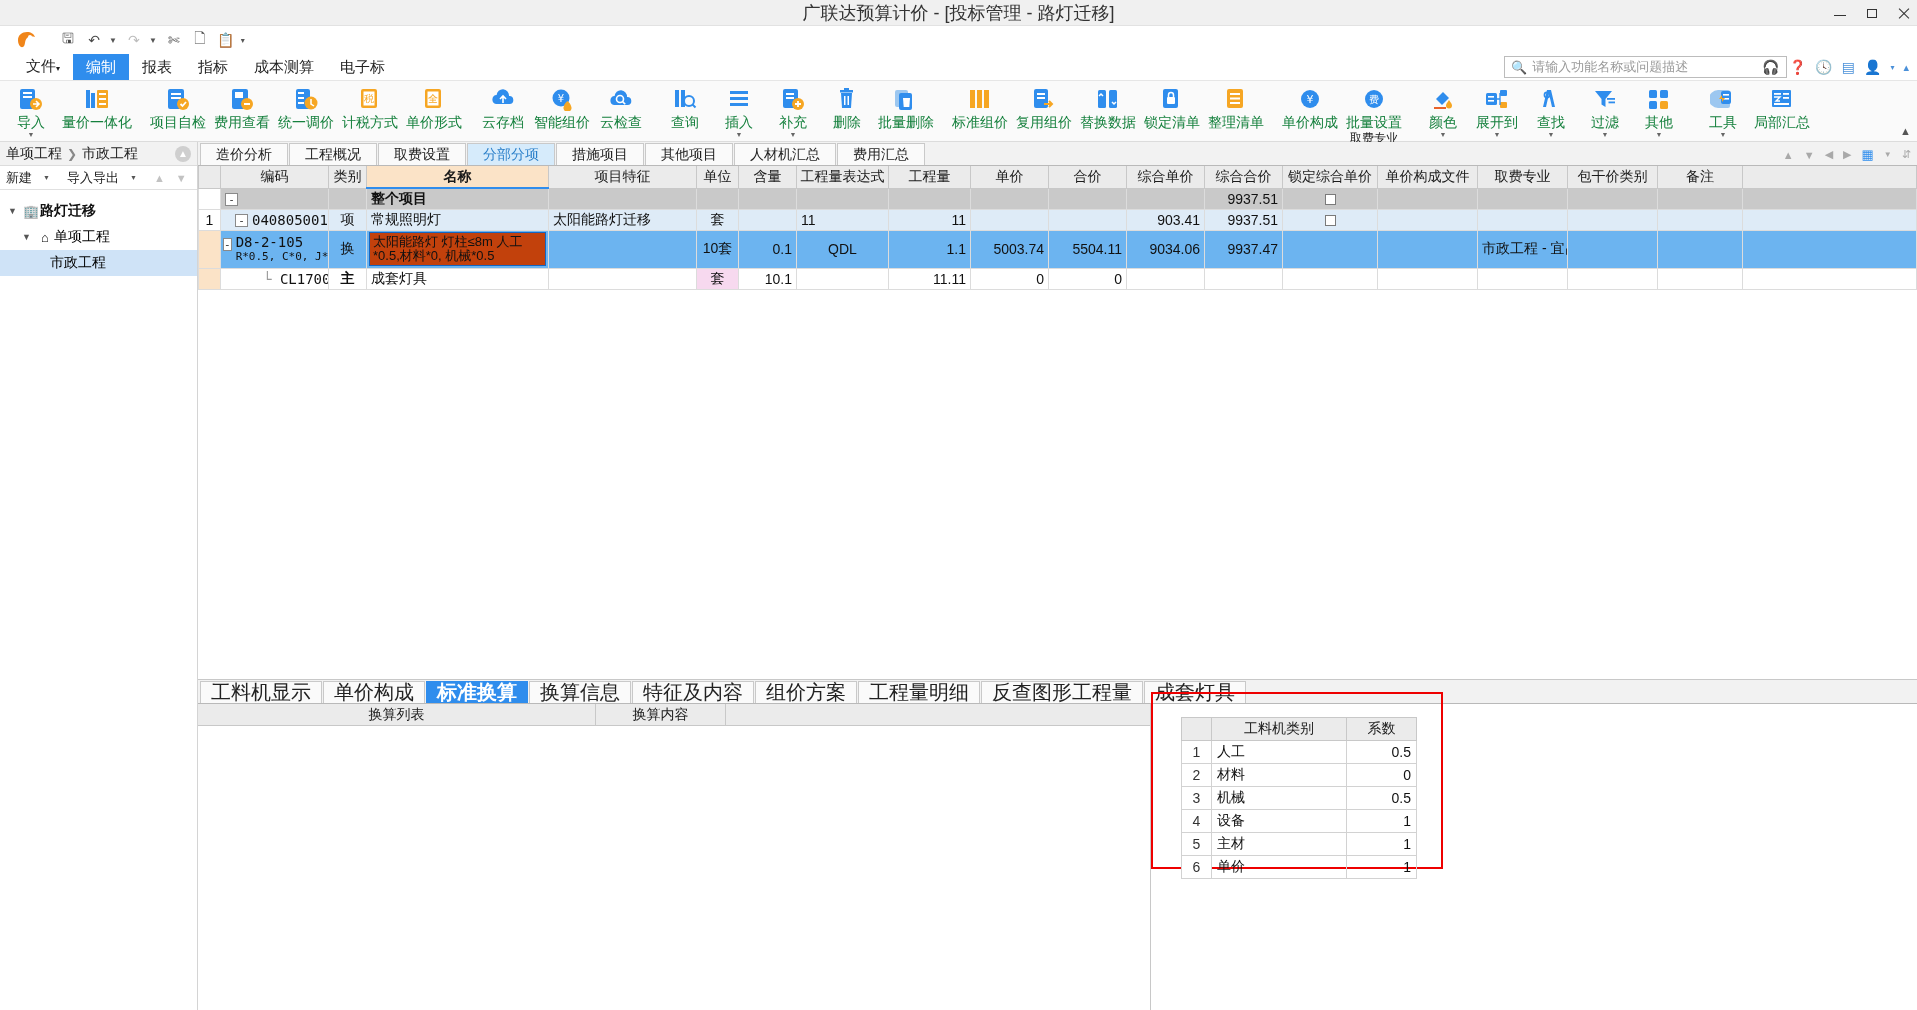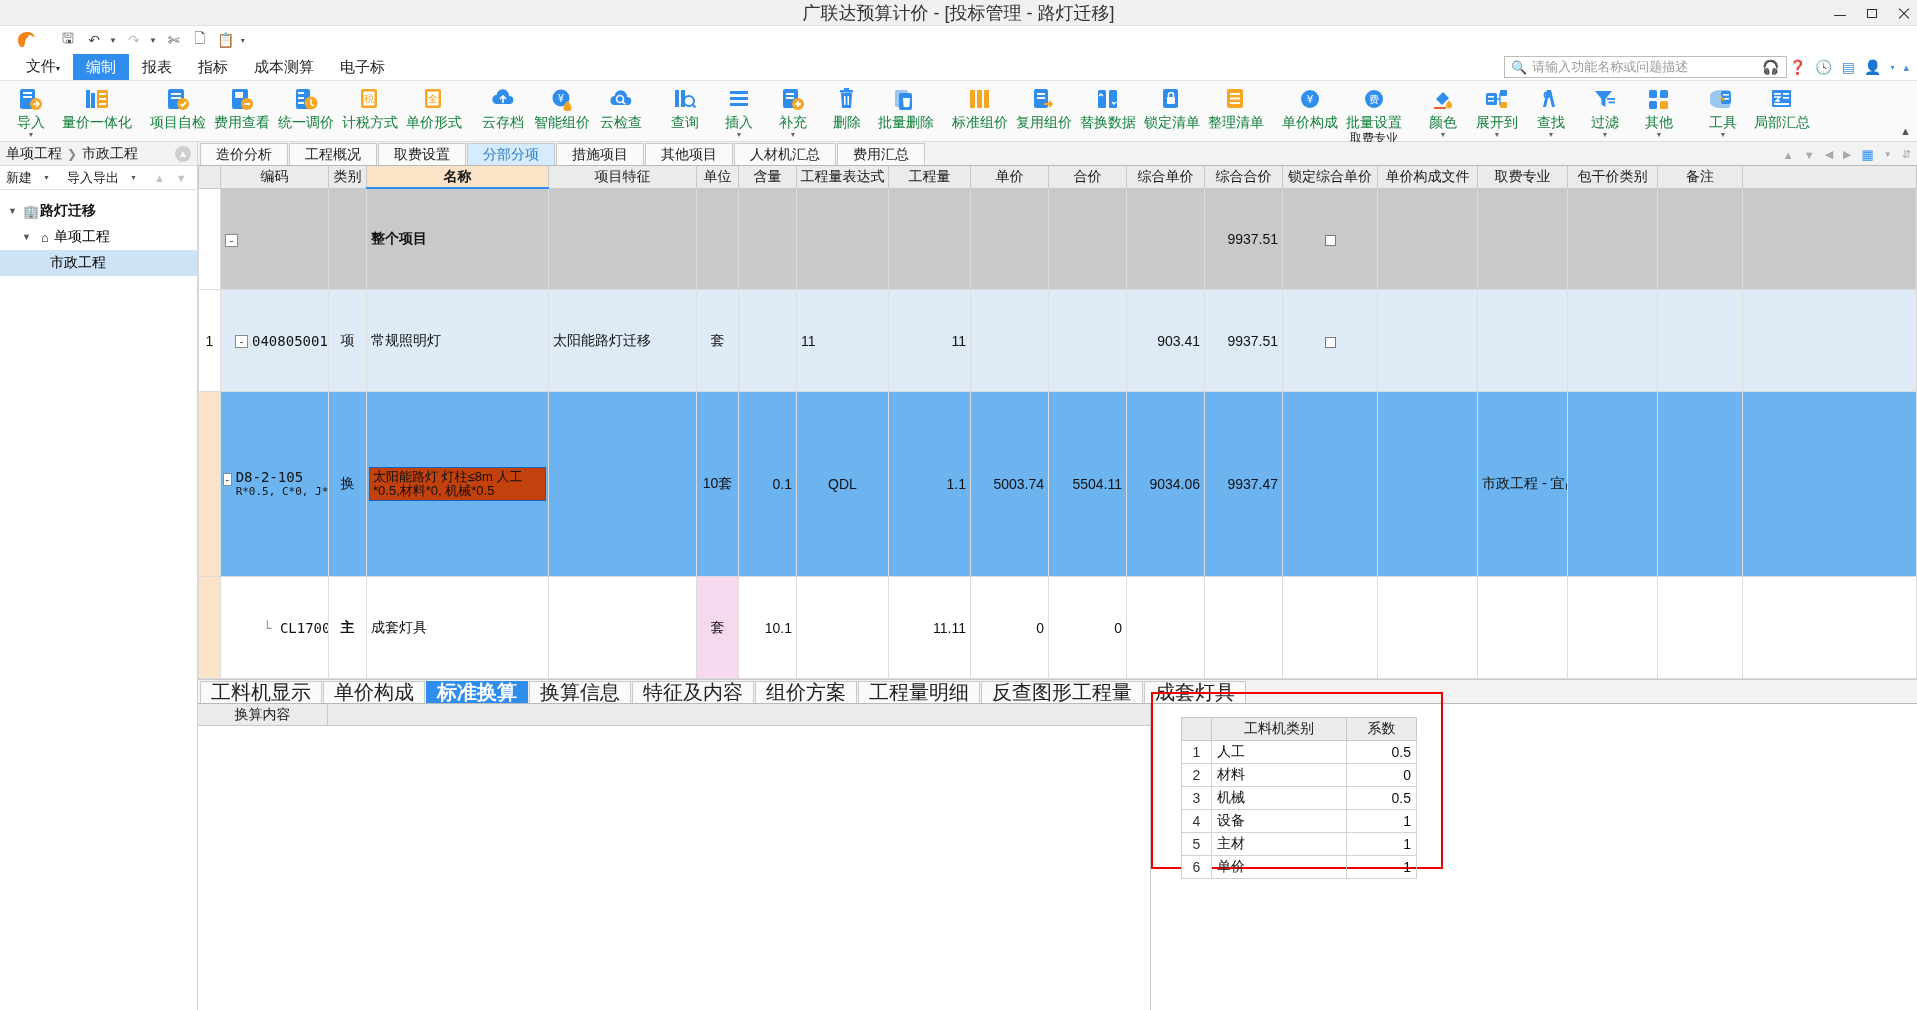--- a/index.html
+++ b/index.html
@@ -166,21 +166,21 @@
   }
   .tab.active { background: #d6ebfb; color: #2a7fc9; }
   .tab-right {
     position: absolute; right: 6px; bottom: 3px;
     display: flex; align-items: center; gap: 10px;
     color: #a9a9a9; font-size: 11px;
   }
   .tab-right .blue { color: #2f8ded; font-size: 13px; }
 
   
-  .gridwrap { flex: 1; display: flex; flex-direction: row; overflow: hidden; background: #fff;}
+  .gridwrap { flex: 1; display: flex; flex-direction: column; overflow: hidden; background: #fff;}
   table.grid { border-collapse: collapse; table-layout: fixed; width: 100%; }
   table.grid th {
     background: #ebebeb; border: 1px solid #c8c8c8; border-top: none;
     font-weight: normal; font-size: 14px; color: #1a1a1a;
     height: 22px; padding: 0 3px; text-align: center; white-space: nowrap;
     overflow: hidden;
   }
   table.grid th.hl {
     background: #fbe3c7; font-weight: bold;
     border-bottom: 2px solid #2f8ded;
@@ -907,20 +907,21 @@
         <div class="btab">特征及内容</div>
         <div class="btab">组价方案</div>
         <div class="btab">工程量明细</div>
         <div class="btab">反查图形工程量</div>
         <div class="btab">成套灯具</div>
       </div>
 
       <div class="bcontent">
         <div class="bcol-left">
           <div class="bsubhead">
+            <div class="cell" style="width:398px">换算列表</div>
             <div class="cell" style="width:130px">换算内容</div>
             <div class="cell" style="flex:1;border-right:none"></div>
           </div>
           <div style="flex:1;background:#fff"></div>
         </div>
 
         <div class="bcol-right">
           <div class="redbox"></div>
           <table class="coef">
             <colgroup>

